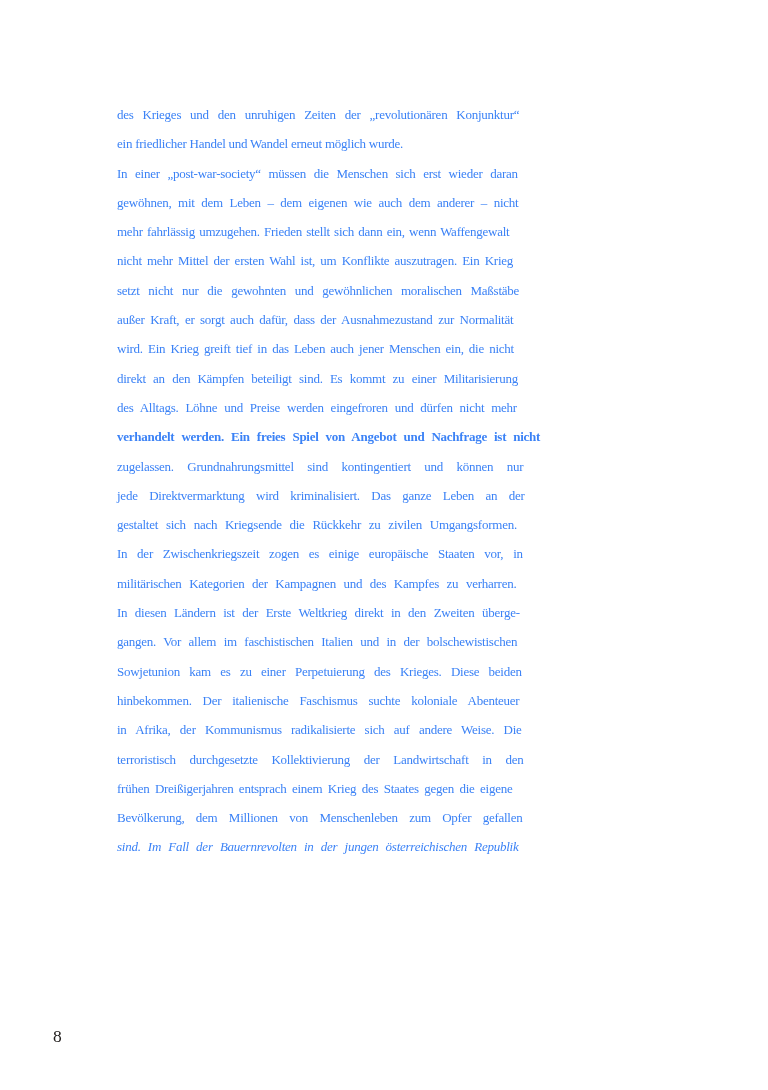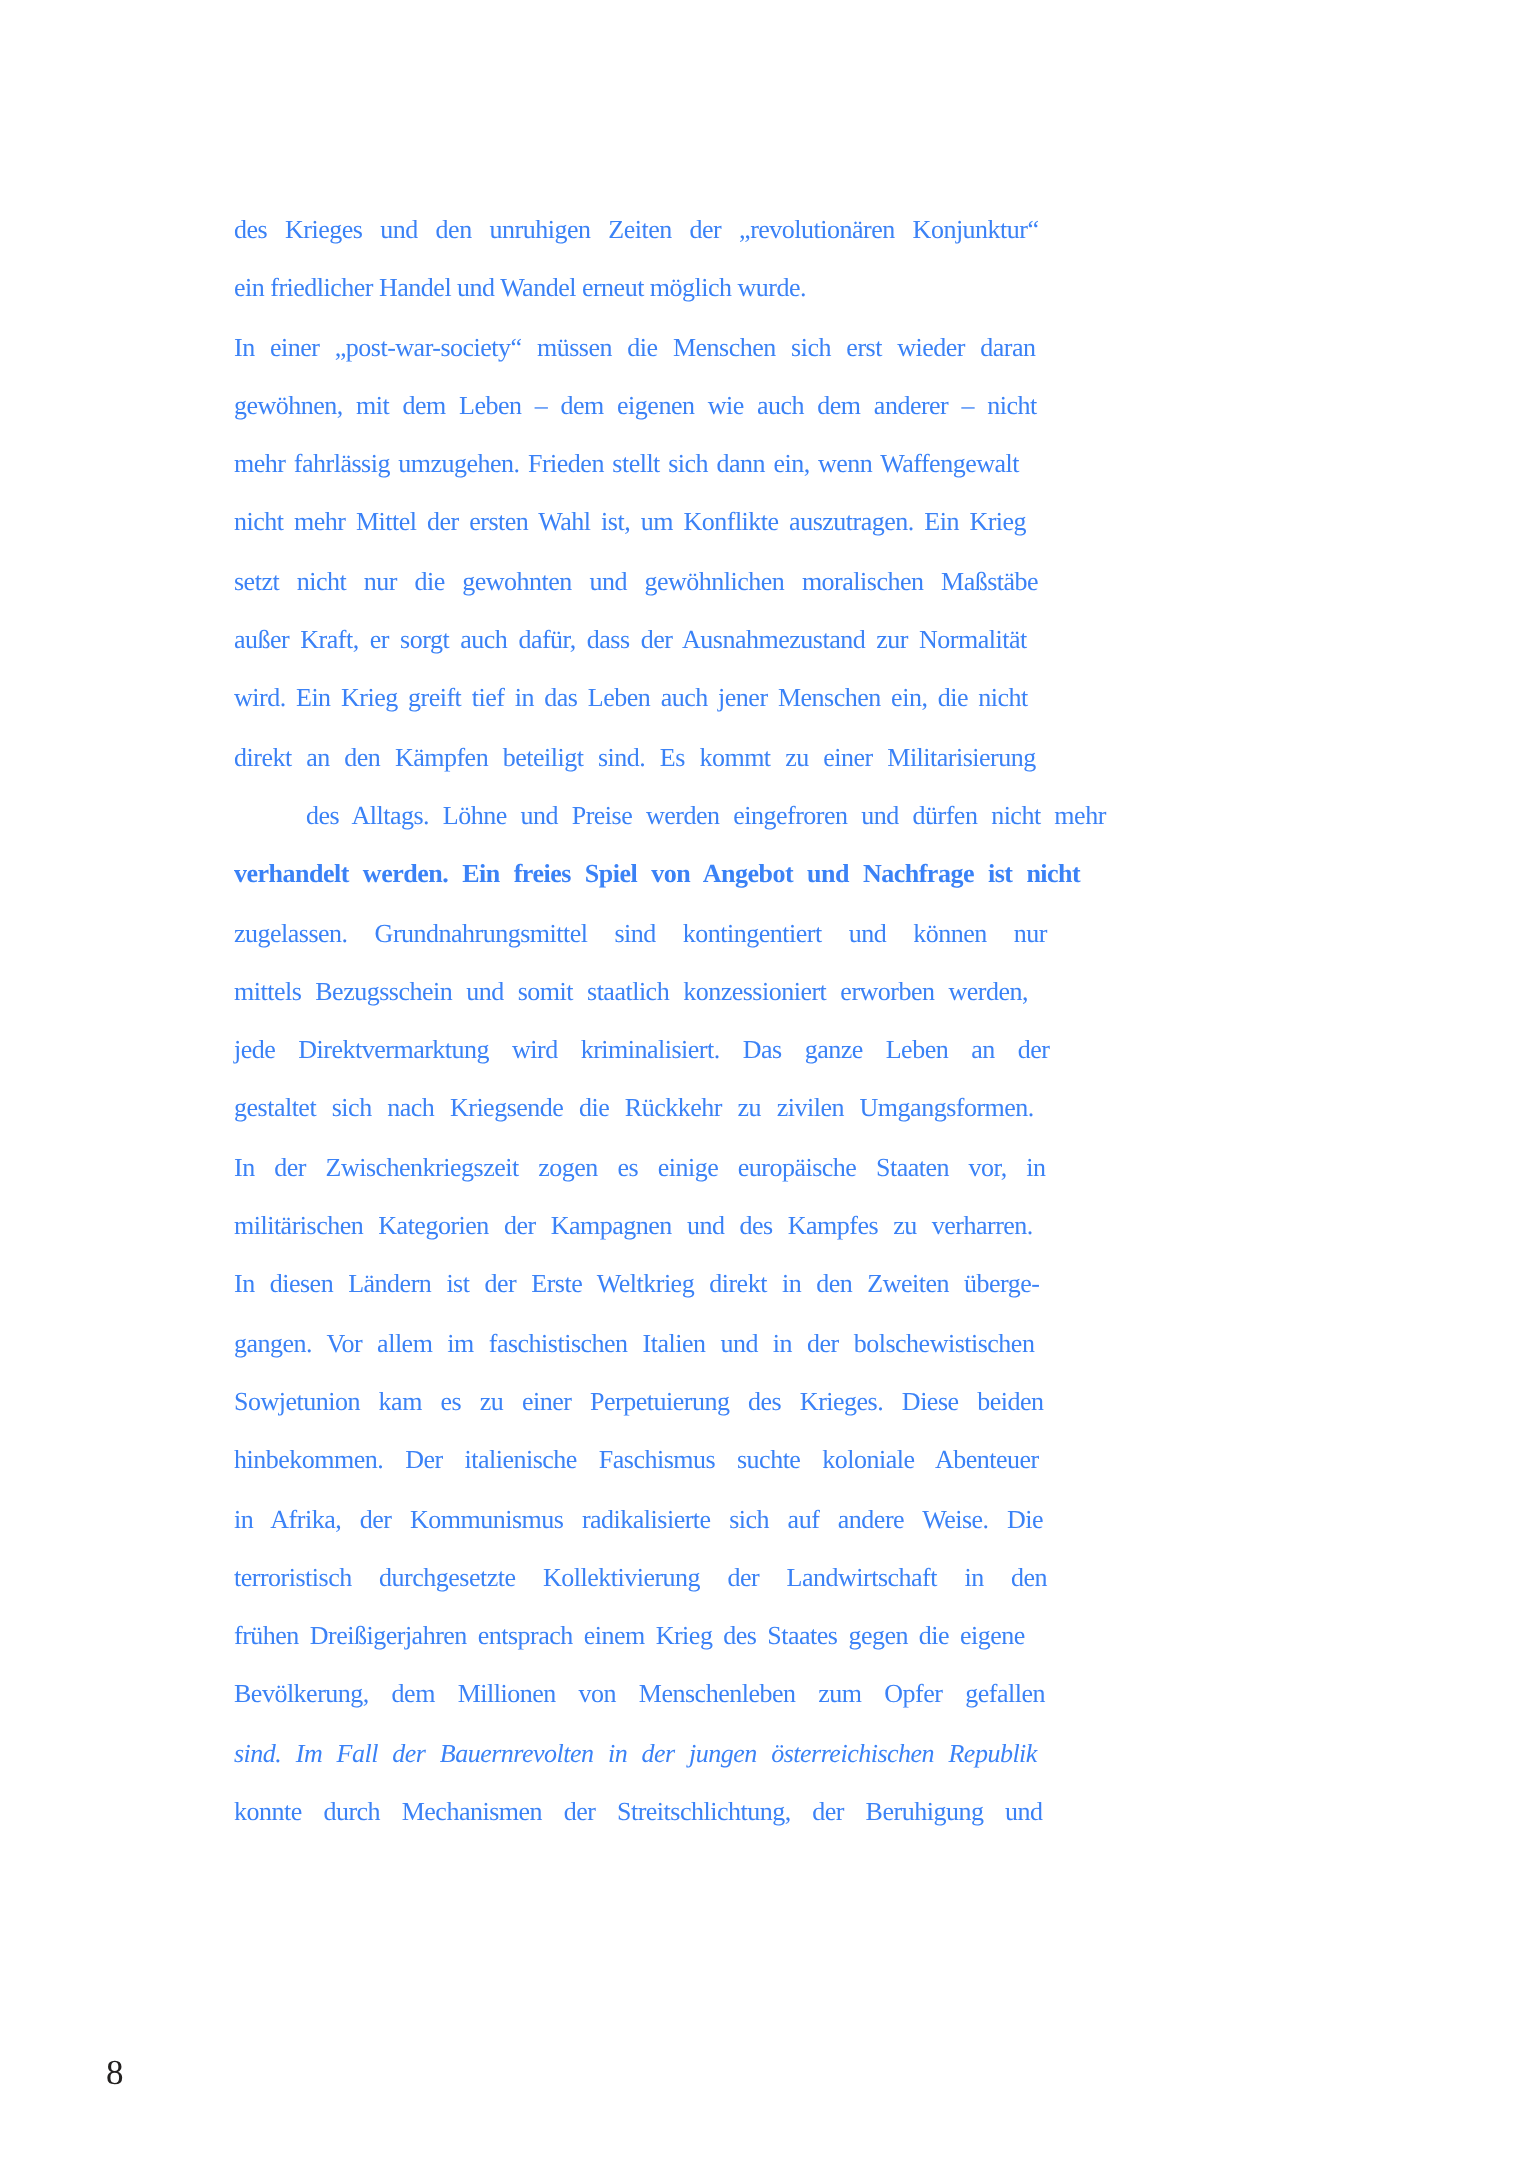--- a/index.html
+++ b/index.html
@@ -54,33 +54,31 @@
       <div class="text-line"><span class="run" style="word-spacing: 5.93px;">des Krieges und den unruhigen Zeiten der „revolutionären Konjunktur“</span></div>
       <div class="text-line"><span class="run">ein friedlicher Handel und Wandel erneut möglich wurde.</span></div>
       <div class="text-line"><span class="run" style="word-spacing: 4.67px;">In einer „post-war-society“ müssen die Menschen sich erst wieder daran</span></div>
       <div class="text-line"><span class="run" style="word-spacing: 3.63px;">gewöhnen, mit dem Leben – dem eigenen wie auch dem anderer – nicht</span></div>
       <div class="text-line"><span class="run" style="word-spacing: 1.19px;">mehr fahrlässig umzugehen. Frieden stellt sich dann ein, wenn Waffengewalt</span></div>
       <div class="text-line"><span class="run" style="word-spacing: 2.26px;">nicht mehr Mittel der ersten Wahl ist, um Konflikte auszutragen. Ein Krieg</span></div>
       <div class="text-line"><span class="run" style="word-spacing: 5.78px;">setzt nicht nur die gewohnten und gewöhnlichen moralischen Maßstäbe</span></div>
       <div class="text-line"><span class="run" style="word-spacing: 2.55px;">außer Kraft, er sorgt auch dafür, dass der Ausnahmezustand zur Normalität</span></div>
       <div class="text-line"><span class="run" style="word-spacing: 2.18px;">wird. Ein Krieg greift tief in das Leben auch jener Menschen ein, die nicht</span></div>
       <div class="text-line"><span class="run" style="word-spacing: 4.28px;">direkt an den Kämpfen beteiligt sind. Es kommt zu einer Militarisierung</span></div>
-      <div class="text-line"><span class="run" style="word-spacing: 3.87px; margin-left: 36px;">des Alltags. Löhne und Preise werden eingefroren und dürfen nicht mehr</span></div>
+      <div class="text-line"><span class="run" style="word-spacing: 3.87px;">des Alltags. Löhne und Preise werden eingefroren und dürfen nicht mehr</span></div>
       <div class="text-line"><span class="run" style="word-spacing: 3.99px; font-weight: bold;">verhandelt werden. Ein freies Spiel von Angebot und Nachfrage ist nicht</span></div>
       <div class="text-line"><span class="run" style="word-spacing: 10.49px;">zugelassen. Grundnahrungsmittel sind kontingentiert und können nur</span></div>
-      <div class="text-line"><span class="run" style="word-spacing: 4px;">mittels Bezugsschein und somit staatlich konzessioniert erworben werden,</span></div>
       <div class="text-line"><span class="run" style="word-spacing: 8.49px;">jede Direktvermarktung wird kriminalisiert. Das ganze Leben an der</span></div>
       <div class="text-line"><span class="run" style="word-spacing: 4.81px;">gestaltet sich nach Kriegsende die Rückkehr zu zivilen Umgangsformen.</span></div>
       <div class="text-line"><span class="run" style="word-spacing: 6.79px;">In der Zwischenkriegszeit zogen es einige europäische Staaten vor, in</span></div>
       <div class="text-line"><span class="run" style="word-spacing: 4.54px;">militärischen Kategorien der Kampagnen und des Kampfes zu verharren.</span></div>
       <div class="text-line"><span class="run" style="word-spacing: 4.53px;">In diesen Ländern ist der Erste Weltkrieg direkt in den Zweiten überge-</span></div>
       <div class="text-line"><span class="run" style="word-spacing: 4.48px;">gangen. Vor allem im faschistischen Italien und in der bolschewistischen</span></div>
       <div class="text-line"><span class="run" style="word-spacing: 6.32px;">Sowjetunion kam es zu einer Perpetuierung des Krieges. Diese beiden</span></div>
       <div class="text-line"><span class="run" style="word-spacing: 7.94px;">hinbekommen. Der italienische Faschismus suchte koloniale Abenteuer</span></div>
       <div class="text-line"><span class="run" style="word-spacing: 6.27px;">in Afrika, der Kommunismus radikalisierte sich auf andere Weise. Die</span></div>
       <div class="text-line"><span class="run" style="word-spacing: 10.71px;">terroristisch durchgesetzte Kollektivierung der Landwirtschaft in den</span></div>
       <div class="text-line"><span class="run" style="word-spacing: 2.45px;">frühen Dreißigerjahren entsprach einem Krieg des Staates gegen die eigene</span></div>
       <div class="text-line"><span class="run" style="word-spacing: 8.4px;">Bevölkerung, dem Millionen von Menschenleben zum Opfer gefallen</span></div>
       <div class="text-line"><span class="run" style="word-spacing: 4.19px; font-style: italic;">sind. Im Fall der Bauernrevolten in der jungen österreichischen Republik</span></div>
-      <div class="text-line"><span class="run" style="word-spacing: 7.81px;">konnte durch Mechanismen der Streitschlichtung, der Beruhigung und</span></div>
     </main>
   <div class="page-number">8</div>
 </div>
 
 </body></html>

